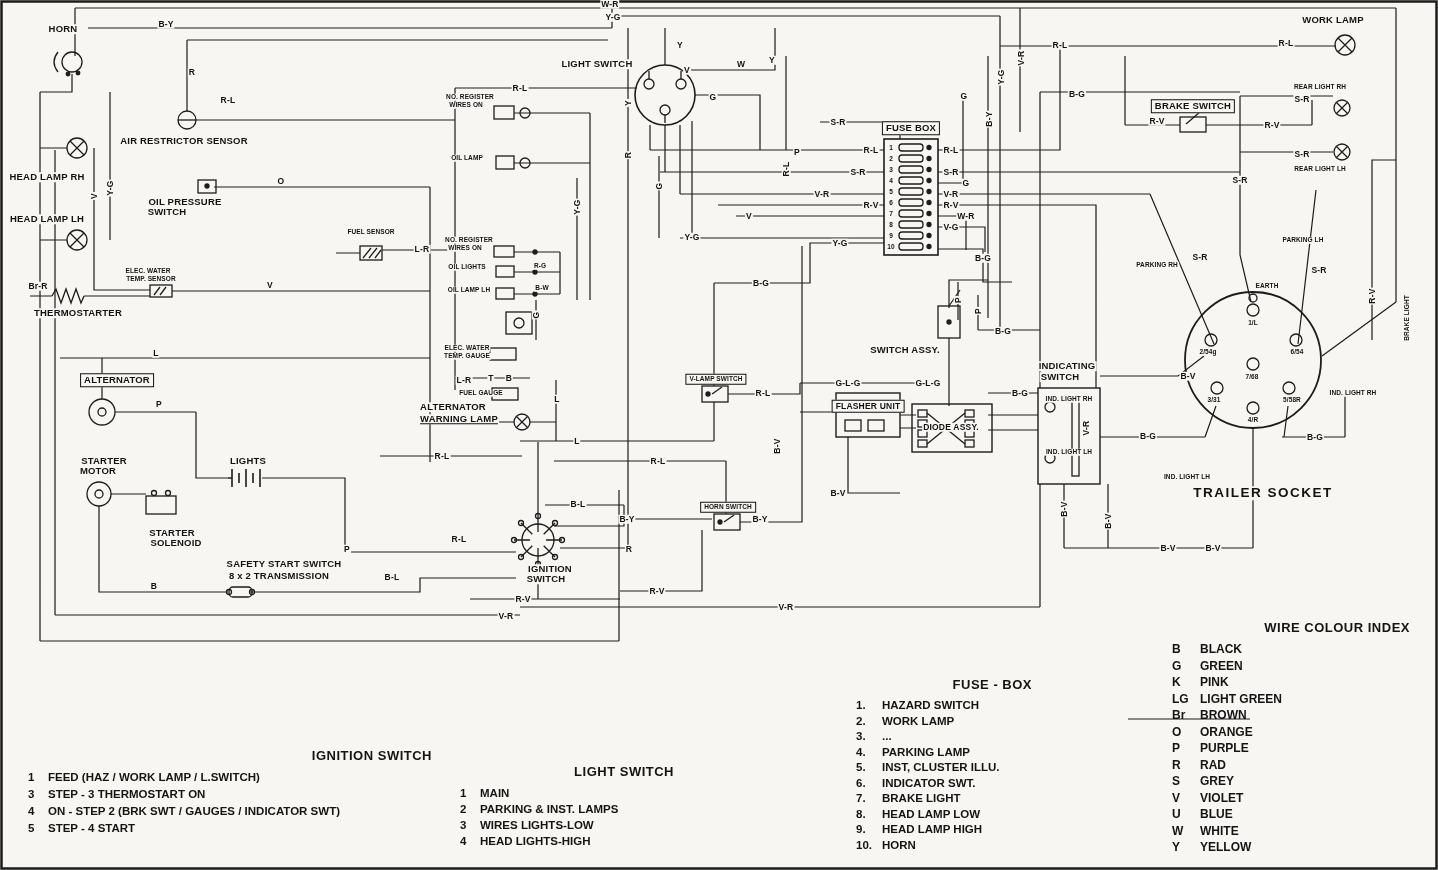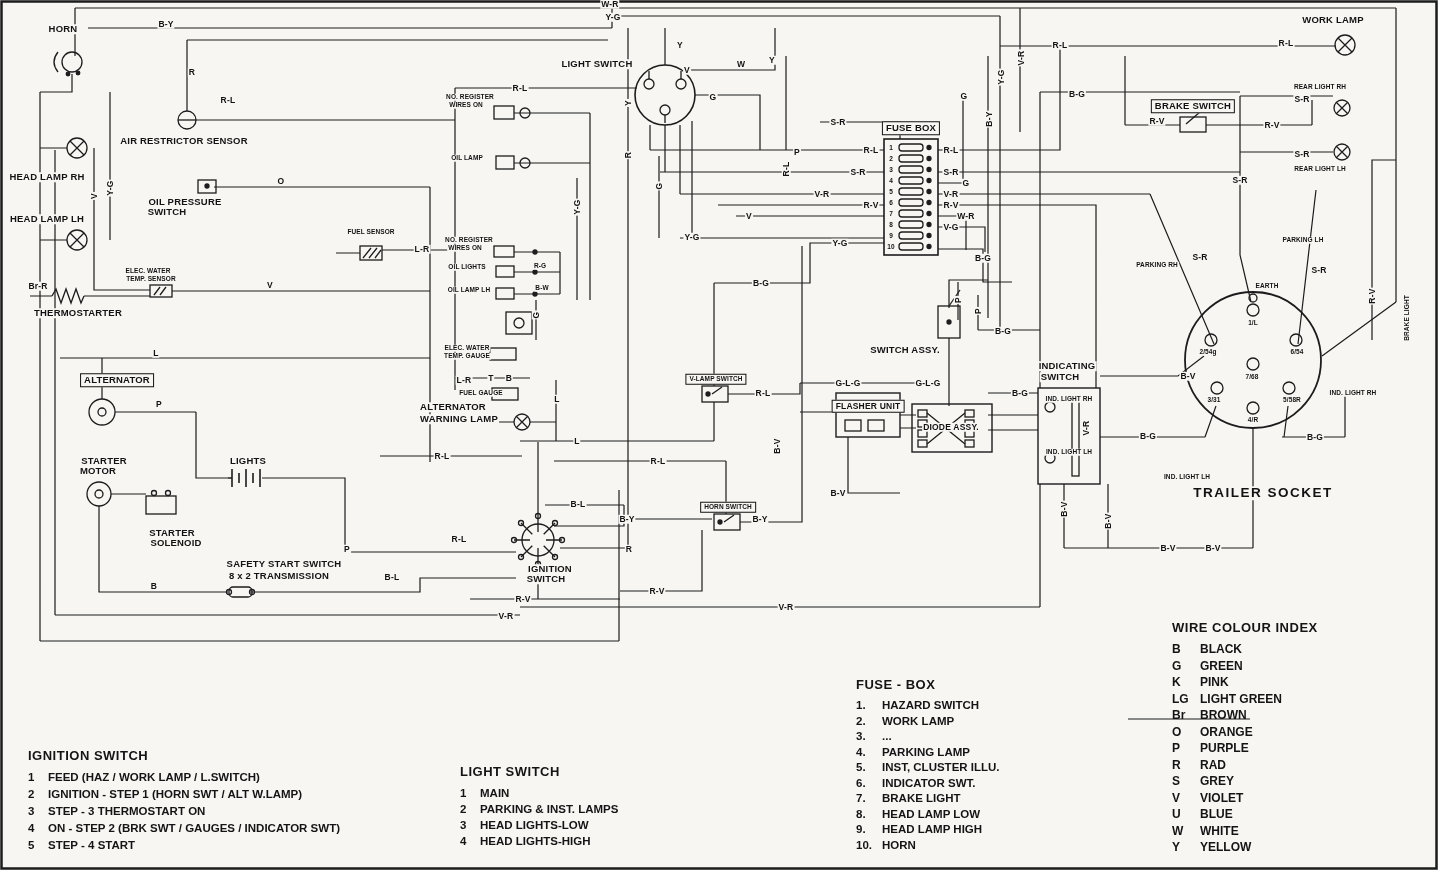--- a/index.html
+++ b/index.html
@@ -9,21 +9,21 @@
   #label-layer{position:absolute;left:0;top:0;width:100%;height:100%;}
   .lbl{position:absolute;transform:translate(-50%,-50%);white-space:nowrap;line-height:1;
        font-weight:bold;color:#121212;background:#f7f6f3;padding:0 1px;}
   .s0{font-size:6.5px;letter-spacing:.1px;}
   .s1{font-size:8.5px;letter-spacing:.2px;}
   .s2{font-size:9.5px;letter-spacing:.2px;}
   .s3{font-size:13.5px;letter-spacing:1.5px;}
   .vert{transform:translate(-50%,-50%) rotate(-90deg);}
   .boxed{border:1px solid #121212;padding:1px 3px;}
   .legend{position:absolute;}
-  .legend .title{font-weight:bold;font-size:13px;text-align:left;letter-spacing:.5px;margin-bottom:6px;white-space:nowrap;}
+  .legend .title{font-weight:bold;font-size:13px;text-align:right;letter-spacing:.5px;margin-bottom:6px;white-space:nowrap;}
   .list-row{font-weight:bold;white-space:nowrap;}
   .list-row .num{display:inline-block;}
   #legend-ignition{left:28px;top:748px;width:404px;}
   #legend-ignition .list-row{font-size:11.5px;line-height:17px;}
   #legend-ignition .num{min-width:20px;}
   #legend-light{left:460px;top:764px;width:214px;}
   #legend-light .list-row{font-size:11.5px;line-height:16px;}
   #legend-light .num{min-width:20px;}
   #legend-fuse{left:856px;top:677px;width:176px;}
   #legend-fuse .list-row{font-size:11.5px;line-height:15.5px;}
@@ -252,21 +252,21 @@
       <span class="lbl s2" style="left: 104px; top: 461px;">STARTER</span>
       <span class="lbl s2" style="left: 98px; top: 471px;">MOTOR</span>
       <span class="lbl s2" style="left: 248px; top: 461px;">LIGHTS</span>
       <span class="lbl s2" style="left: 172px; top: 533px;">STARTER</span>
       <span class="lbl s2" style="left: 176px; top: 543px;">SOLENOID</span>
       <span class="lbl s2" style="left: 284px; top: 564px;">SAFETY START SWITCH</span>
       <span class="lbl s2" style="left: 279px; top: 576px;">8 x 2 TRANSMISSION</span>
       <span class="lbl s2" style="left: 550px; top: 569px; text-align: right;">IGNITION</span>
       <span class="lbl s2" style="left: 546px; top: 579px;">SWITCH</span>
       <span class="lbl s2" style="left: 453px; top: 407px;">ALTERNATOR</span>
-      <span class="lbl s2" style="left: 459px; top: 419px;">WARNING LAMP</span>
+      <span class="lbl s2" style="left: 459px; top: 419px; text-decoration: underline;">WARNING LAMP</span>
       <span class="lbl s0" style="left: 371px; top: 232px;">FUEL SENSOR</span>
       <span class="lbl s2" style="left: 905px; top: 350px;">SWITCH ASSY.</span>
       <span class="lbl s1 boxed" style="left: 868px; top: 406px;">FLASHER UNIT</span>
       <span class="lbl s1" style="left: 951px; top: 427px;">DIODE ASSY.</span>
       <span class="lbl s2" style="left: 1067px; top: 366px;">INDICATING</span>
       <span class="lbl s2" style="left: 1060px; top: 377px;">SWITCH</span>
       <span class="lbl s3" style="left: 1263px; top: 493px;">TRAILER SOCKET</span>
       <span class="lbl s0 boxed" style="left: 728px; top: 507px;">HORN SWITCH</span>
       <span class="lbl s0 boxed" style="left: 716px; top: 379px;">V-LAMP SWITCH</span>
       <span class="lbl s0" style="left: 1320px; top: 87px;">REAR LIGHT RH</span>
@@ -401,33 +401,32 @@
       <span class="lbl s1" style="left: 523px; top: 599px;">R-V</span>
       <span class="lbl s1" style="left: 506px; top: 616px;">V-R</span>
       <span class="lbl s1" style="left: 657px; top: 591px;">R-V</span>
       <span class="lbl s1" style="left: 786px; top: 607px;">V-R</span>
     </div>
 
   <div class="legend" id="legend-ignition">
     <div class="title">IGNITION SWITCH</div>
     <div>
         <div class="list-row"><span class="num">1</span><span class="txt">FEED (HAZ / WORK LAMP / L.SWITCH)</span></div>
-        <div class="list-row"><span class="num">2</span><span class="txt">IGNITION - STEP 1 (HORN SWT / ALT W.LAMP)</span></div>
         <div class="list-row"><span class="num">3</span><span class="txt">STEP - 3 THERMOSTART ON</span></div>
         <div class="list-row"><span class="num">4</span><span class="txt">ON - STEP 2 (BRK SWT / GAUGES / INDICATOR SWT)</span></div>
         <div class="list-row"><span class="num">5</span><span class="txt">STEP - 4 START</span></div>
       </div>
   </div>
 
   <div class="legend" id="legend-light">
     <div class="title">LIGHT SWITCH</div>
     <div>
         <div class="list-row"><span class="num">1</span><span class="txt">MAIN</span></div>
         <div class="list-row"><span class="num">2</span><span class="txt">PARKING &amp; INST. LAMPS</span></div>
-        <div class="list-row"><span class="num">3</span><span class="txt">HEAD LIGHTS-LOW</span></div>
+        <div class="list-row"><span class="num">3</span><span class="txt">WIRES LIGHTS-LOW</span></div>
         <div class="list-row"><span class="num">4</span><span class="txt">HEAD LIGHTS-HIGH</span></div>
       </div>
   </div>
 
   <div class="legend" id="legend-fuse">
     <div class="title">FUSE - BOX</div>
     <div>
         <div class="list-row"><span class="num">1.</span><span class="txt">HAZARD SWITCH</span></div>
         <div class="list-row"><span class="num">2.</span><span class="txt">WORK LAMP</span></div>
         <div class="list-row"><span class="num">3.</span><span class="txt">...</span></div>

